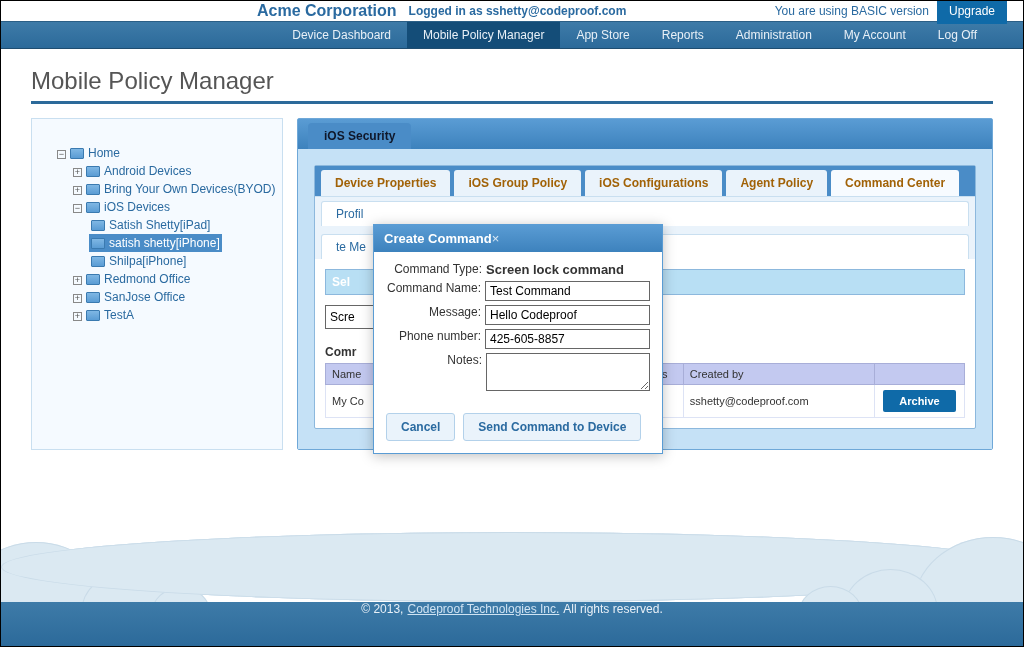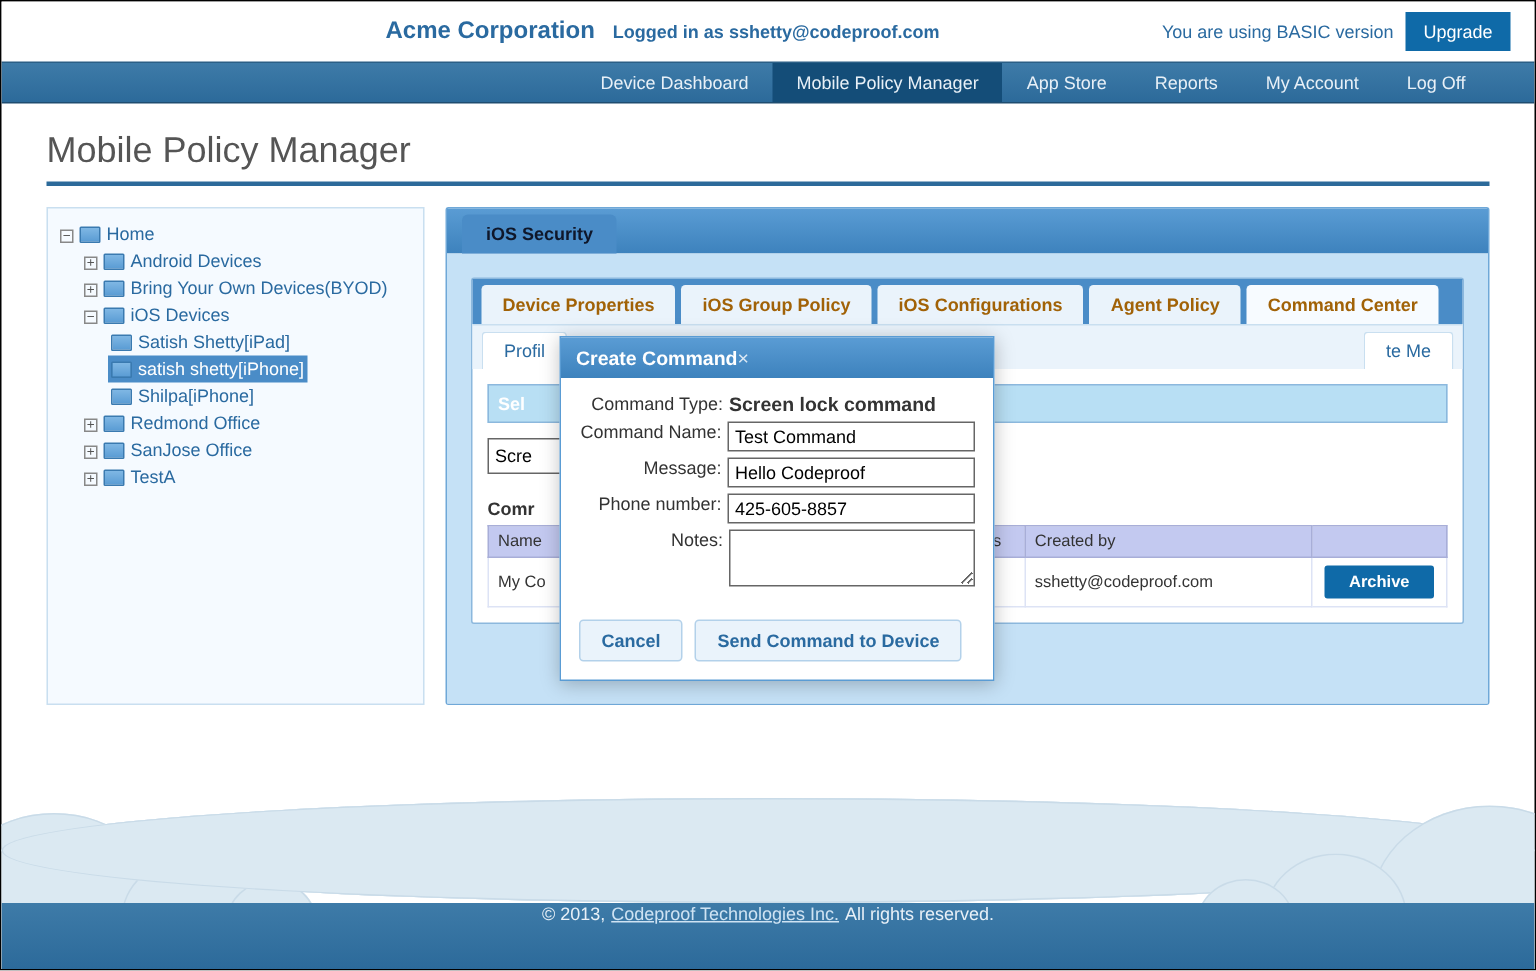--- a/index.html
+++ b/index.html
@@ -1,56 +1,56 @@
 <!DOCTYPE html>
 <html><head>
 <meta charset="utf-8">
 <style>
 * { box-sizing: border-box; margin: 0; padding: 0; }
 body { font-family: Arial, Helvetica, sans-serif; font-size: 12px; background: #fff; color: #333; }
 .frame { width: 1024px; height: 647px; border: 1px solid #000; position: relative; overflow: hidden; }
 
 
-.topbar { height: 40px; background: #fff; display: flex; align-items: center; padding: 0 16px; }
+.topbar { height: 20px; background: #fff; display: flex; align-items: center; padding: 0 16px; }
 .topbar .company { color: #2a6aa0; font-weight: bold; font-size: 16px; margin-left: 240px; }
 .topbar .loggedin { color: #2a6aa0; font-weight: bold; font-size: 12px; margin-left: 12px; }
 .topbar .spacer { flex: 1; }
 .topbar .version { color: #2a6aa0; font-size: 12px; margin-right: 8px; }
 .upgrade-btn { background: #0f6aa8; color: #fff; border: none; padding: 6px 12px; cursor: pointer; font-size: 12px; }
 
 
 .navbar { height: 28px; background: linear-gradient(#3e7ba8, #2c6a9a); display: flex; align-items: stretch; justify-content: flex-end; padding-right: 30px; border-top: 1px solid #2b5f86; border-bottom: 1px solid #1f4d70; }
 .navbar a { color: #e8f0f7; text-decoration: none; padding: 0 16px; display: flex; align-items: center; font-size: 12px; }
 .navbar a.active { background: #144d78; }
 
 
 .page { padding: 18px 30px 0 30px; }
 .page-title { font-size: 24px; color: #555; font-weight: normal; padding-bottom: 6px; border-bottom: 3px solid #2c6a9a; margin-bottom: 14px; }
 
 .layout { display: flex; gap: 14px; }
-.sidebar { width: 252px; border: 1px solid #c9dff0; background: #f5faff; padding: 8px; font-size: 12px; }
+.sidebar { width: 252px; border: 1px solid #c9dff0; background: #f5faff; padding: 25px; font-size: 12px; }
 .tree ul { list-style: none; padding-left: 16px; }
 .tree li { line-height: 18px; white-space: nowrap; }
 .tree .toggle { display: inline-block; width: 9px; height: 9px; border: 1px solid #888; text-align: center; line-height: 7px; font-size: 9px; color: #555; margin-right: 4px; cursor: pointer; }
 .folder-icon { display: inline-block; width: 14px; height: 11px; background: linear-gradient(#7fb7e4,#5a9cd4); border: 1px solid #3a7ab0; border-radius: 1px; margin-right: 4px; vertical-align: middle; }
 .tree a { color: #2a6aa0; text-decoration: none; }
 .tree .selected > .node-row { background: #4a8cc7; }
 .tree .selected > .node-row a { color: #fff; }
 .node-row { display: inline-block; padding: 0 2px; }
 
 .main { flex: 1; border: 1px solid #6fa8d8; border-radius: 2px; background: #fff; position: relative; }
 .section-tab { background: linear-gradient(#5a9cd4,#3d82bd); height: 30px; display: flex; align-items: flex-end; padding-left: 10px; }
 .section-tab .tab { background: #4a8cc7; color: #0f172a; padding: 6px 16px; border-radius: 4px 4px 0 0; font-weight: bold; font-size: 12px; }
 .section-body { background: #c5e1f6; padding: 16px; min-height: 300px; }
 
 .inner-panel { background: #fff; border: 1px solid #8cb8dd; border-radius: 2px; }
 .tabs-row { background: #4a8cc7; display: flex; padding: 4px 6px 0 6px; gap: 4px; }
 .tabs-row .itab { background: #eaf3fb; color: #a16207; padding: 6px 14px; border-radius: 3px 3px 0 0; font-weight: bold; font-size: 12px; cursor: pointer; }
 .tabs-row .itab.active { background: #f7fbff; }
-.subtabs-row { background: #eaf3fb; display: flex; padding: 4px 6px 0 6px; gap: 4px; border-top: 1px solid #c9dff0;}
+.subtabs-row { background: #eaf3fb; display: flex; padding: 4px 6px 0 6px; gap: 4px; border-top: 1px solid #c9dff0; flex-direction: column;}
 .subtabs-row .stab { background: #fff; color: #2a6aa0; padding: 5px 14px; border: 1px solid #c9dff0; border-bottom: none; border-radius: 3px 3px 0 0; font-size: 12px; cursor: pointer; }
 .inner-content { padding: 10px; }
 
 .sel-box { background: #b8dff4; border: 1px solid #8cb8dd; height: 26px; margin-bottom: 10px; display:flex; align-items:center; padding-left:6px; color:#fff; font-weight:bold;}
 .screen-input { border: 1px solid #666; padding: 4px; width: 140px; font-size:12px; }
 
 .comm-label { font-weight: bold; color: #333; font-size: 12px; margin: 16px 0 4px 0; }
 .table { width: 100%; border-collapse: collapse; font-size: 11px; }
 .table th { background: #c3c9f0; color: #333; text-align: left; padding: 4px 6px; font-weight: normal; border: 1px solid #a8aed8; }
 .table td { padding: 5px 6px; border: 1px solid #dde3f5; background: #fff; }
@@ -95,20 +95,21 @@
     <span class="spacer"></span>
     <span class="version">You are using BASIC version</span>
     <button class="upgrade-btn">Upgrade</button>
   </div>
 
   <div class="navbar">
     <a href="#">Device Dashboard</a>
     <a href="#" class="active">Mobile Policy Manager</a>
     <a href="#">App Store</a>
     <a href="#">Reports</a>
+    <a href="#">Administration</a>
     <a href="#">My Account</a>
     <a href="#">Log Off</a>
   </div>
 
   <div class="page">
     <h1 class="page-title">Mobile Policy Manager</h1>
 
     <div class="layout">
       <div class="sidebar tree">
         <ul style="padding-left:0">

